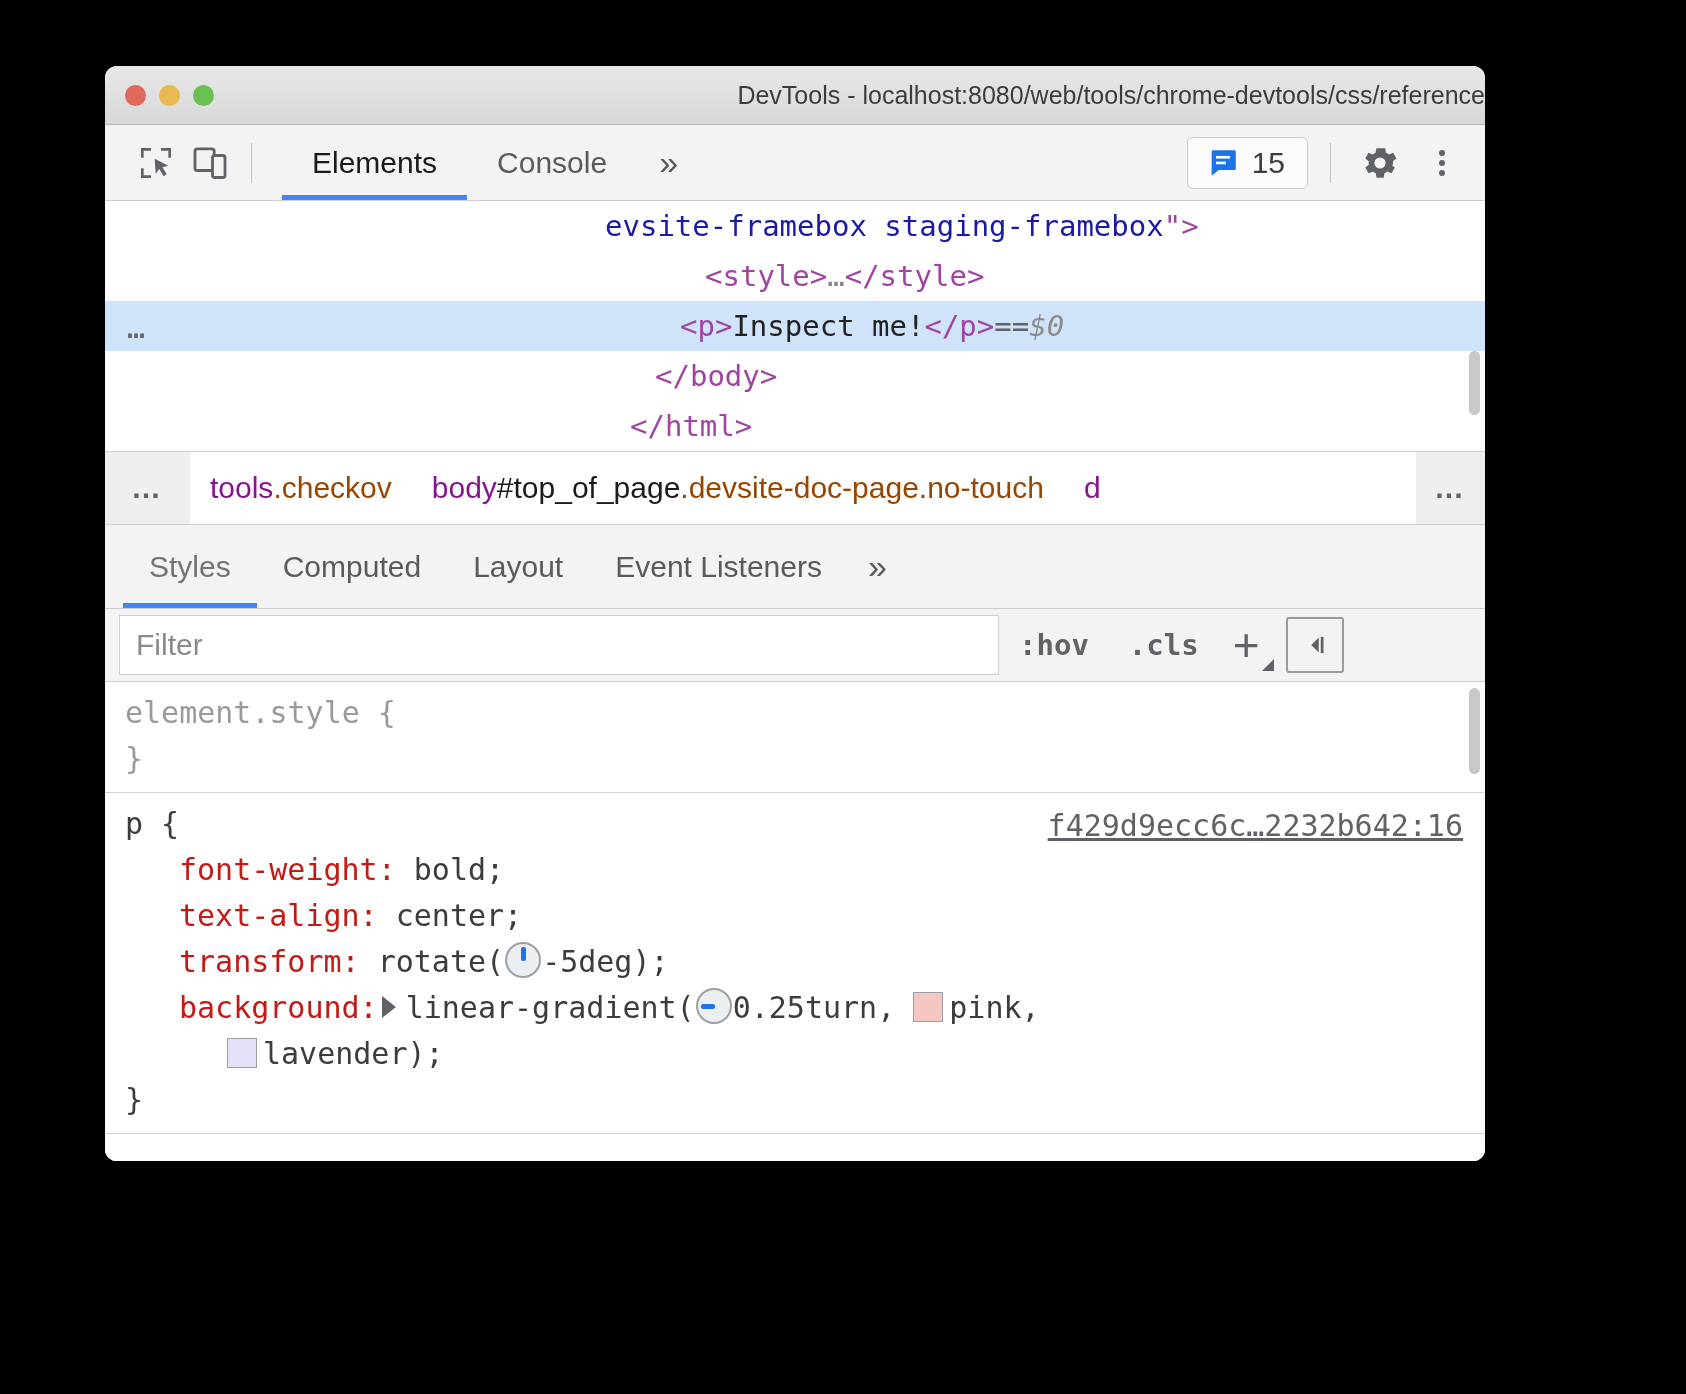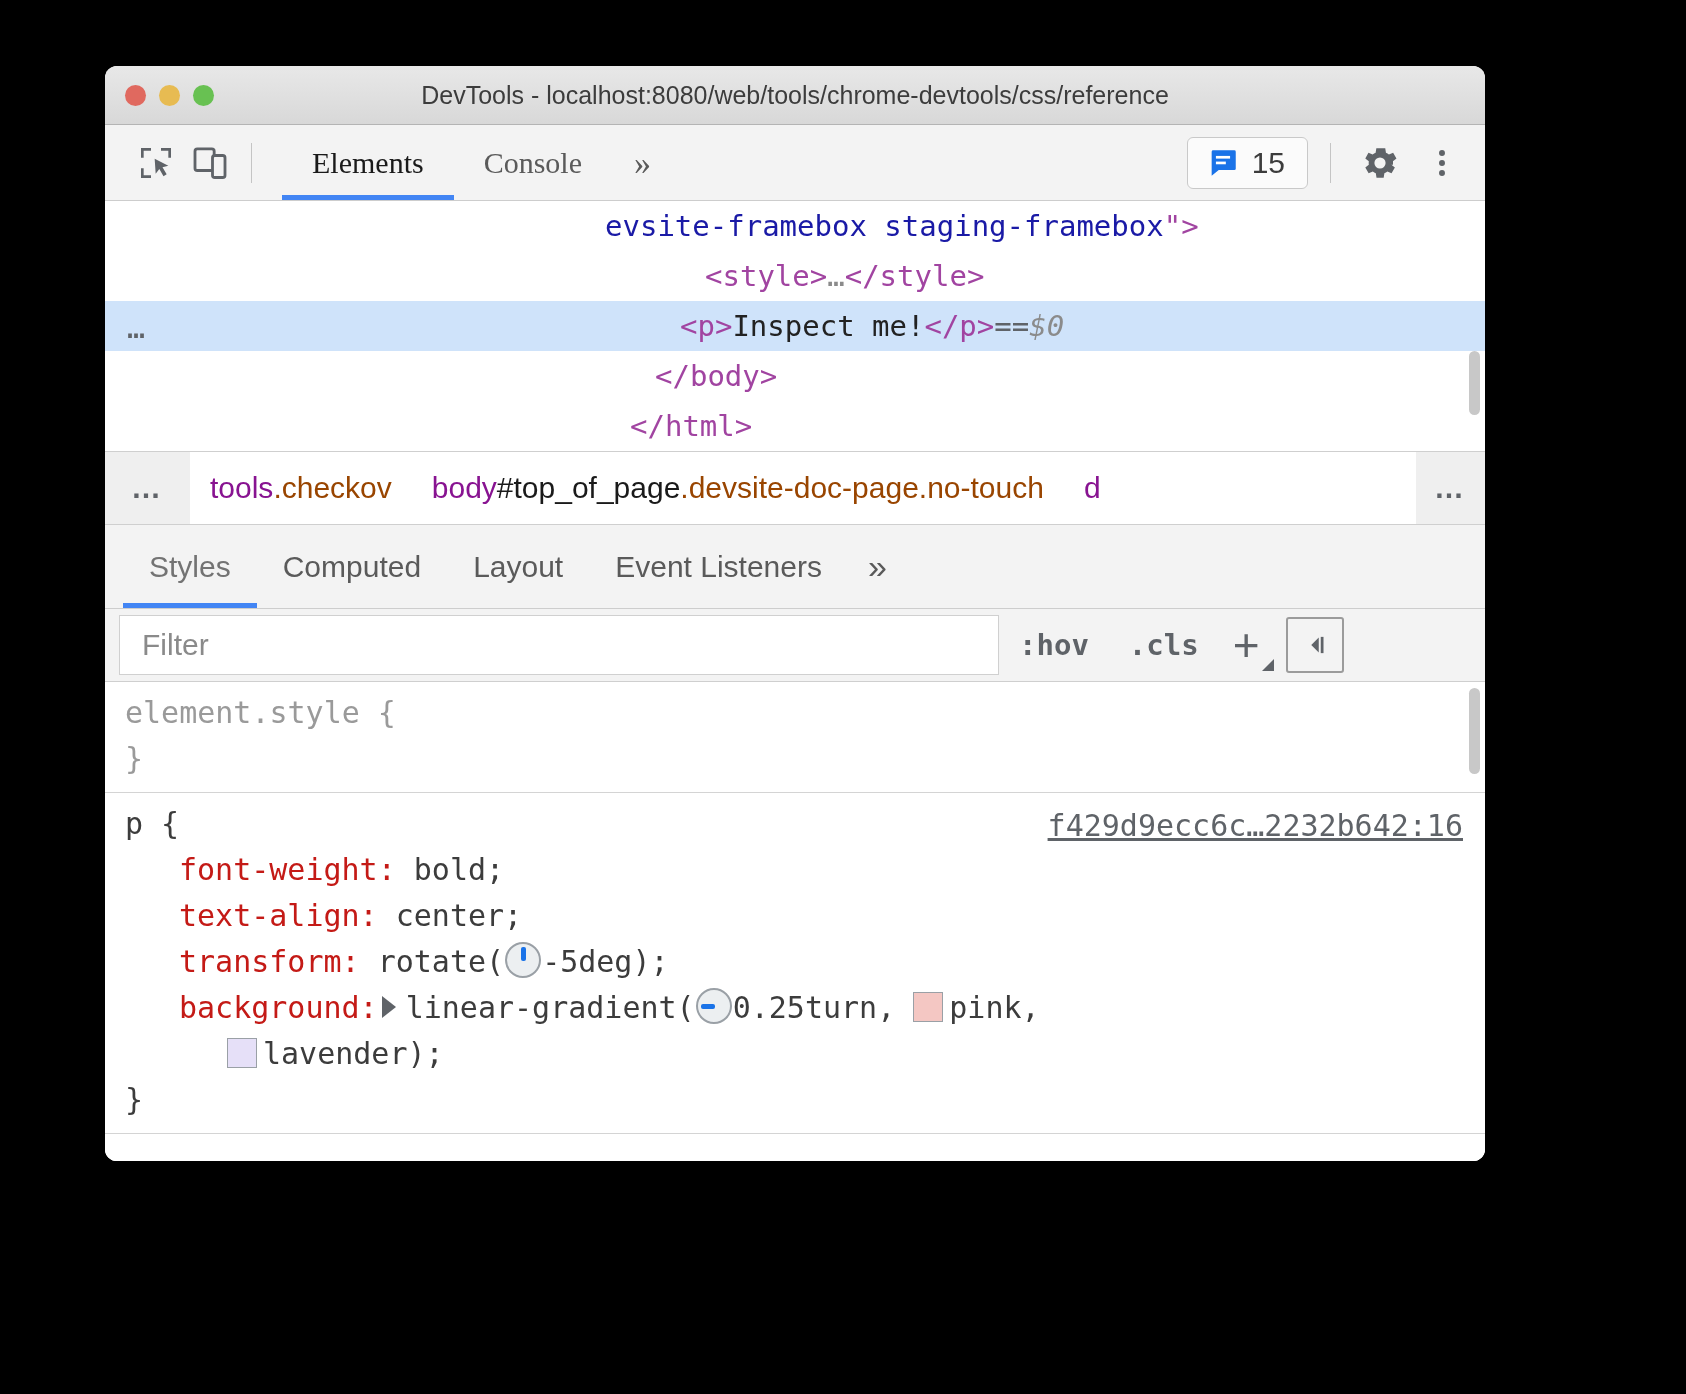--- a/index.html
+++ b/index.html
@@ -49,21 +49,21 @@
     width: 21px;
     height: 21px;
     border-radius: 50%;
   }
   .light.red    { background: #e0695f; }
   .light.yellow { background: #e7bb52; }
   .light.green  { background: #68c152; }
   #window-title {
     position: absolute;
     left: 0; right: 0;
-    text-align: center;
+    text-align: right;
     font-size: 25px;
     color: #3c3c3c;
     font-family: "Liberation Sans", sans-serif;
     pointer-events: none;
   }
 
   
   #devtools-toolbar {
     height: 76px;
     flex: 0 0 76px;
@@ -86,21 +86,20 @@
     width: 1px;
     height: 40px;
     background: #c4c4c4;
     margin: 0 14px;
   }
   .panel-tabs {
     display: flex;
     align-items: center;
     height: 100%;
     margin-left: 16px;
-    font-family: Liberation Serif, serif;
   }
   .panel-tab {
     position: relative;
     height: 100%;
     display: flex;
     align-items: center;
     padding: 0 30px;
     font-size: 30px;
     color: #5a5a5a;
     cursor: pointer;
@@ -275,21 +274,21 @@
     background: #f3f3f3;
     border-bottom: 1px solid #cfcfcf;
   }
   #filter-input {
     flex: 1 1 auto;
     margin: 6px 0 6px 14px;
     border: 1px solid #d0d0d0;
     background: #ffffff;
     font-size: 30px;
     color: #8a8a8a;
-    padding: 0 22px;
+    padding: 0 16px;
     font-family: "Liberation Sans", sans-serif;
     outline: none;
     box-sizing: border-box;
     max-width: 880px;
   }
   #filter-input::placeholder { color: #8a8a8a; opacity: 1; }
   .tool-text-btn {
     display: flex;
     align-items: center;
     padding: 0 20px;

